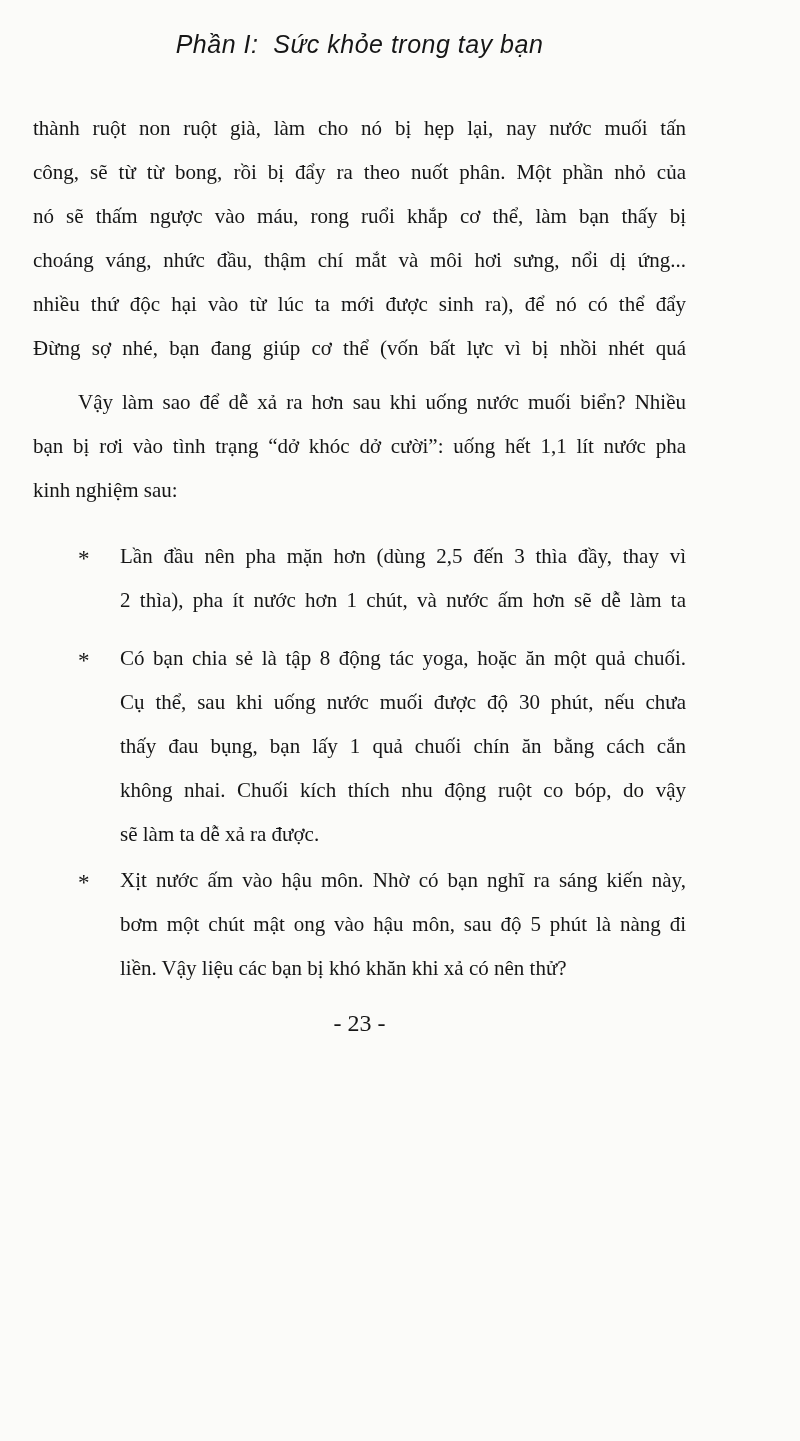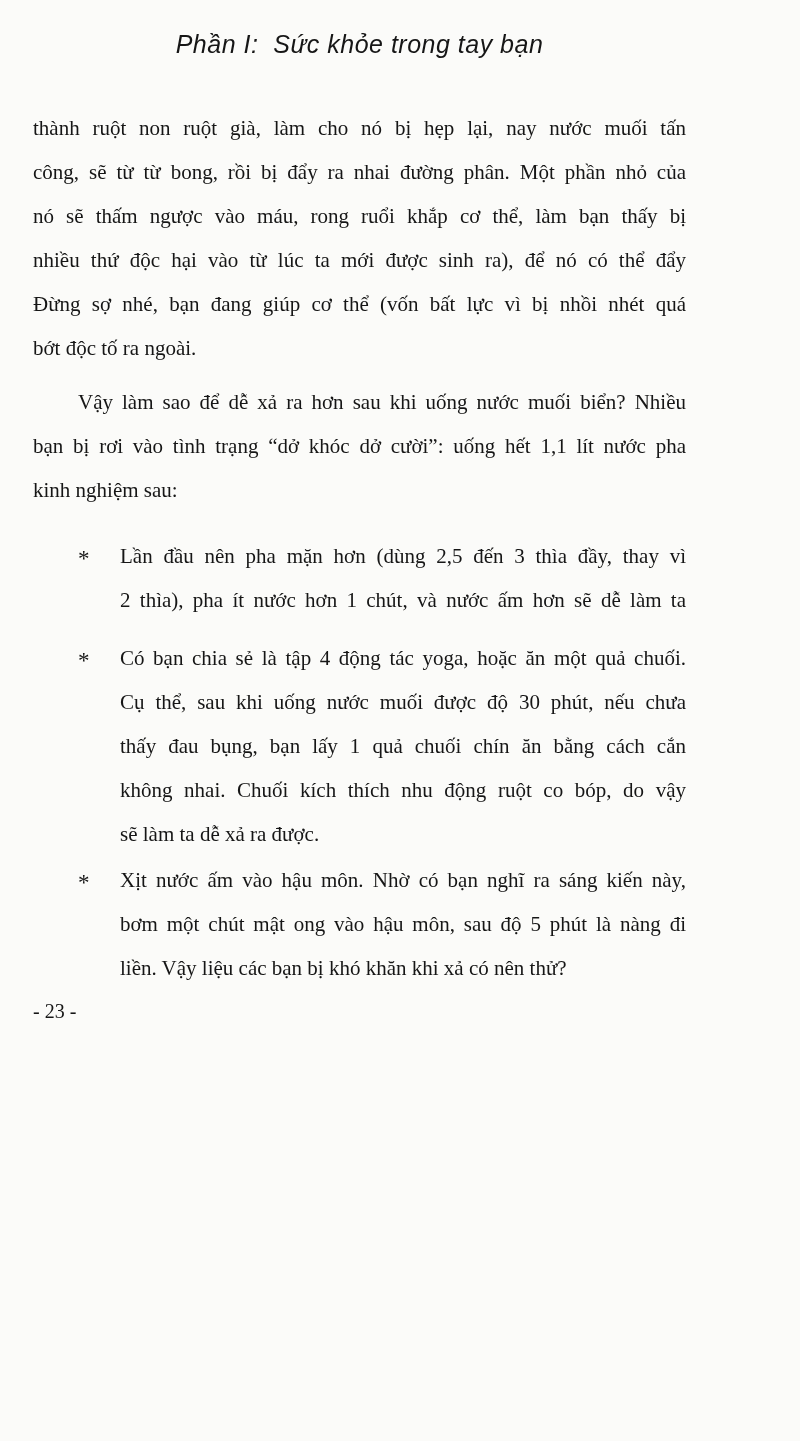--- a/index.html
+++ b/index.html
@@ -56,59 +56,59 @@
     position: absolute;
     left: 45px;
     top: 3px;
     font-size: 23px;
     line-height: 44px;
   }
   .bullet.b2 { margin-top: 14px; }
   .bullet.b3 { margin-top: 2px; }
   .closing { margin-top: 32px; }
   .pagenum {
-    margin-top: 6px;
-    font-size: 20px;
+    margin-top: 18px;
+    font-size: 24px;
     line-height: 30px;
-    text-align: left;
+    text-align: center;
   }
 </style>
 </head>
 <body>
 
 <div class="page">
 
   <div class="header">Phần I:&nbsp; Sức khỏe trong tay bạn</div>
 
   <div class="para para1">
     <div class="line">thành ruột non ruột già, làm cho nó bị hẹp lại, nay nước muối tấn</div>
-    <div class="line">công, sẽ từ từ bong, rồi bị đẩy ra nhai đường phân. Một phần nhỏ của</div>
+    <div class="line">công, sẽ từ từ bong, rồi bị đẩy ra theo nuốt phân. Một phần nhỏ của</div>
     <div class="line">nó sẽ thấm ngược vào máu, rong ruổi khắp cơ thể, làm bạn thấy bị</div>
+    <div class="line">choáng váng, nhức đầu, thậm chí mắt và môi hơi sưng, nổi dị ứng...</div>
     <div class="line">nhiều thứ độc hại vào từ lúc ta mới được sinh ra), để nó có thể đẩy</div>
     <div class="line">Đừng sợ nhé, bạn đang giúp cơ thể (vốn bất lực vì bị nhồi nhét quá</div>
-    <div class="line last">bớt độc tố ra ngoài.</div>
   </div>
 
   <div class="para para2">
     <div class="line indent">Vậy làm sao để dễ xả ra hơn sau khi uống nước muối biển? Nhiều</div>
     <div class="line">bạn bị rơi vào tình trạng “dở khóc dở cười”: uống hết 1,1 lít nước pha</div>
     <div class="line last">kinh nghiệm sau:</div>
   </div>
 
   <div class="bullets">
 
     <div class="bullet b1">
       <span class="marker">*</span>
       <div class="line">Lần đầu nên pha mặn hơn (dùng 2,5 đến 3 thìa đầy, thay vì</div>
       <div class="line">2 thìa), pha ít nước hơn 1 chút, và nước ấm hơn sẽ dễ làm ta</div>
     </div>
 
     <div class="bullet b2">
       <span class="marker">*</span>
-      <div class="line">Có bạn chia sẻ là tập 4 động tác yoga, hoặc ăn một quả chuối.</div>
+      <div class="line">Có bạn chia sẻ là tập 8 động tác yoga, hoặc ăn một quả chuối.</div>
       <div class="line">Cụ thể, sau khi uống nước muối được độ 30 phút, nếu chưa</div>
       <div class="line">thấy đau bụng, bạn lấy 1 quả chuối chín ăn bằng cách cắn</div>
       <div class="line">không nhai. Chuối kích thích nhu động ruột co bóp, do vậy</div>
       <div class="line last">sẽ làm ta dễ xả ra được.</div>
     </div>
 
     <div class="bullet b3">
       <span class="marker">*</span>
       <div class="line">Xịt nước ấm vào hậu môn. Nhờ có bạn nghĩ ra sáng kiến này,</div>
       <div class="line">bơm một chút mật ong vào hậu môn, sau độ 5 phút là nàng đi</div>

